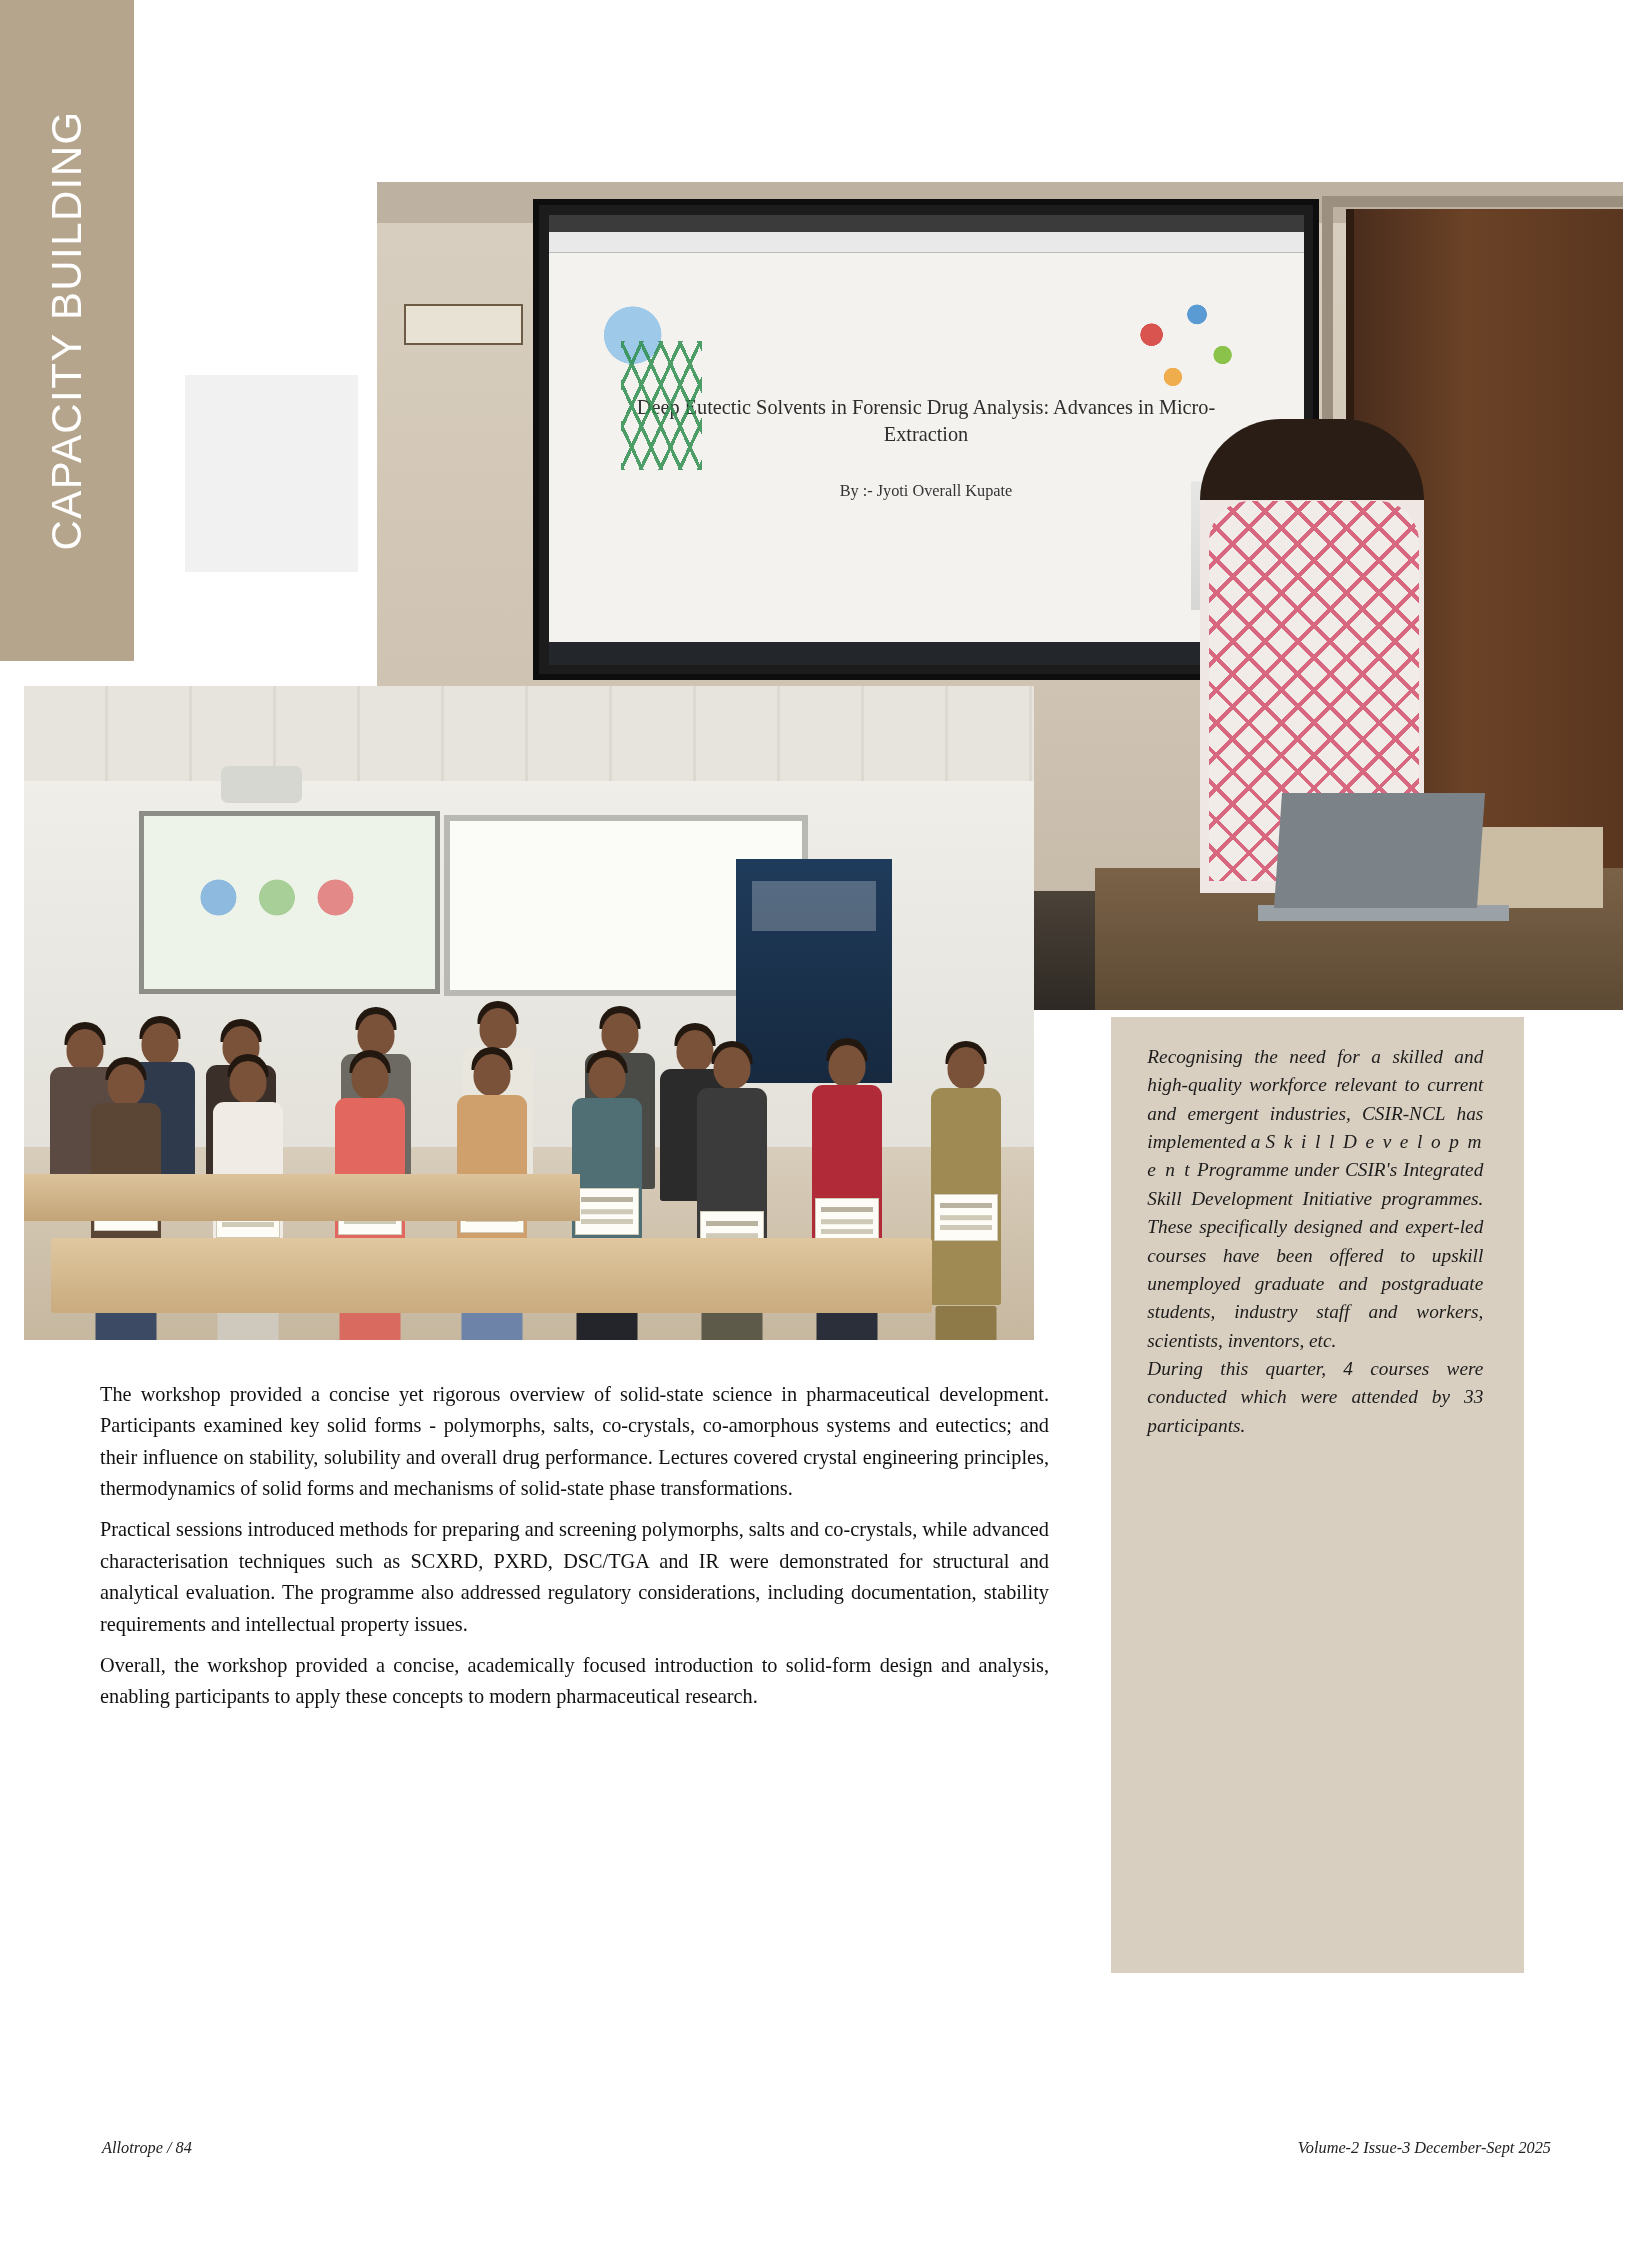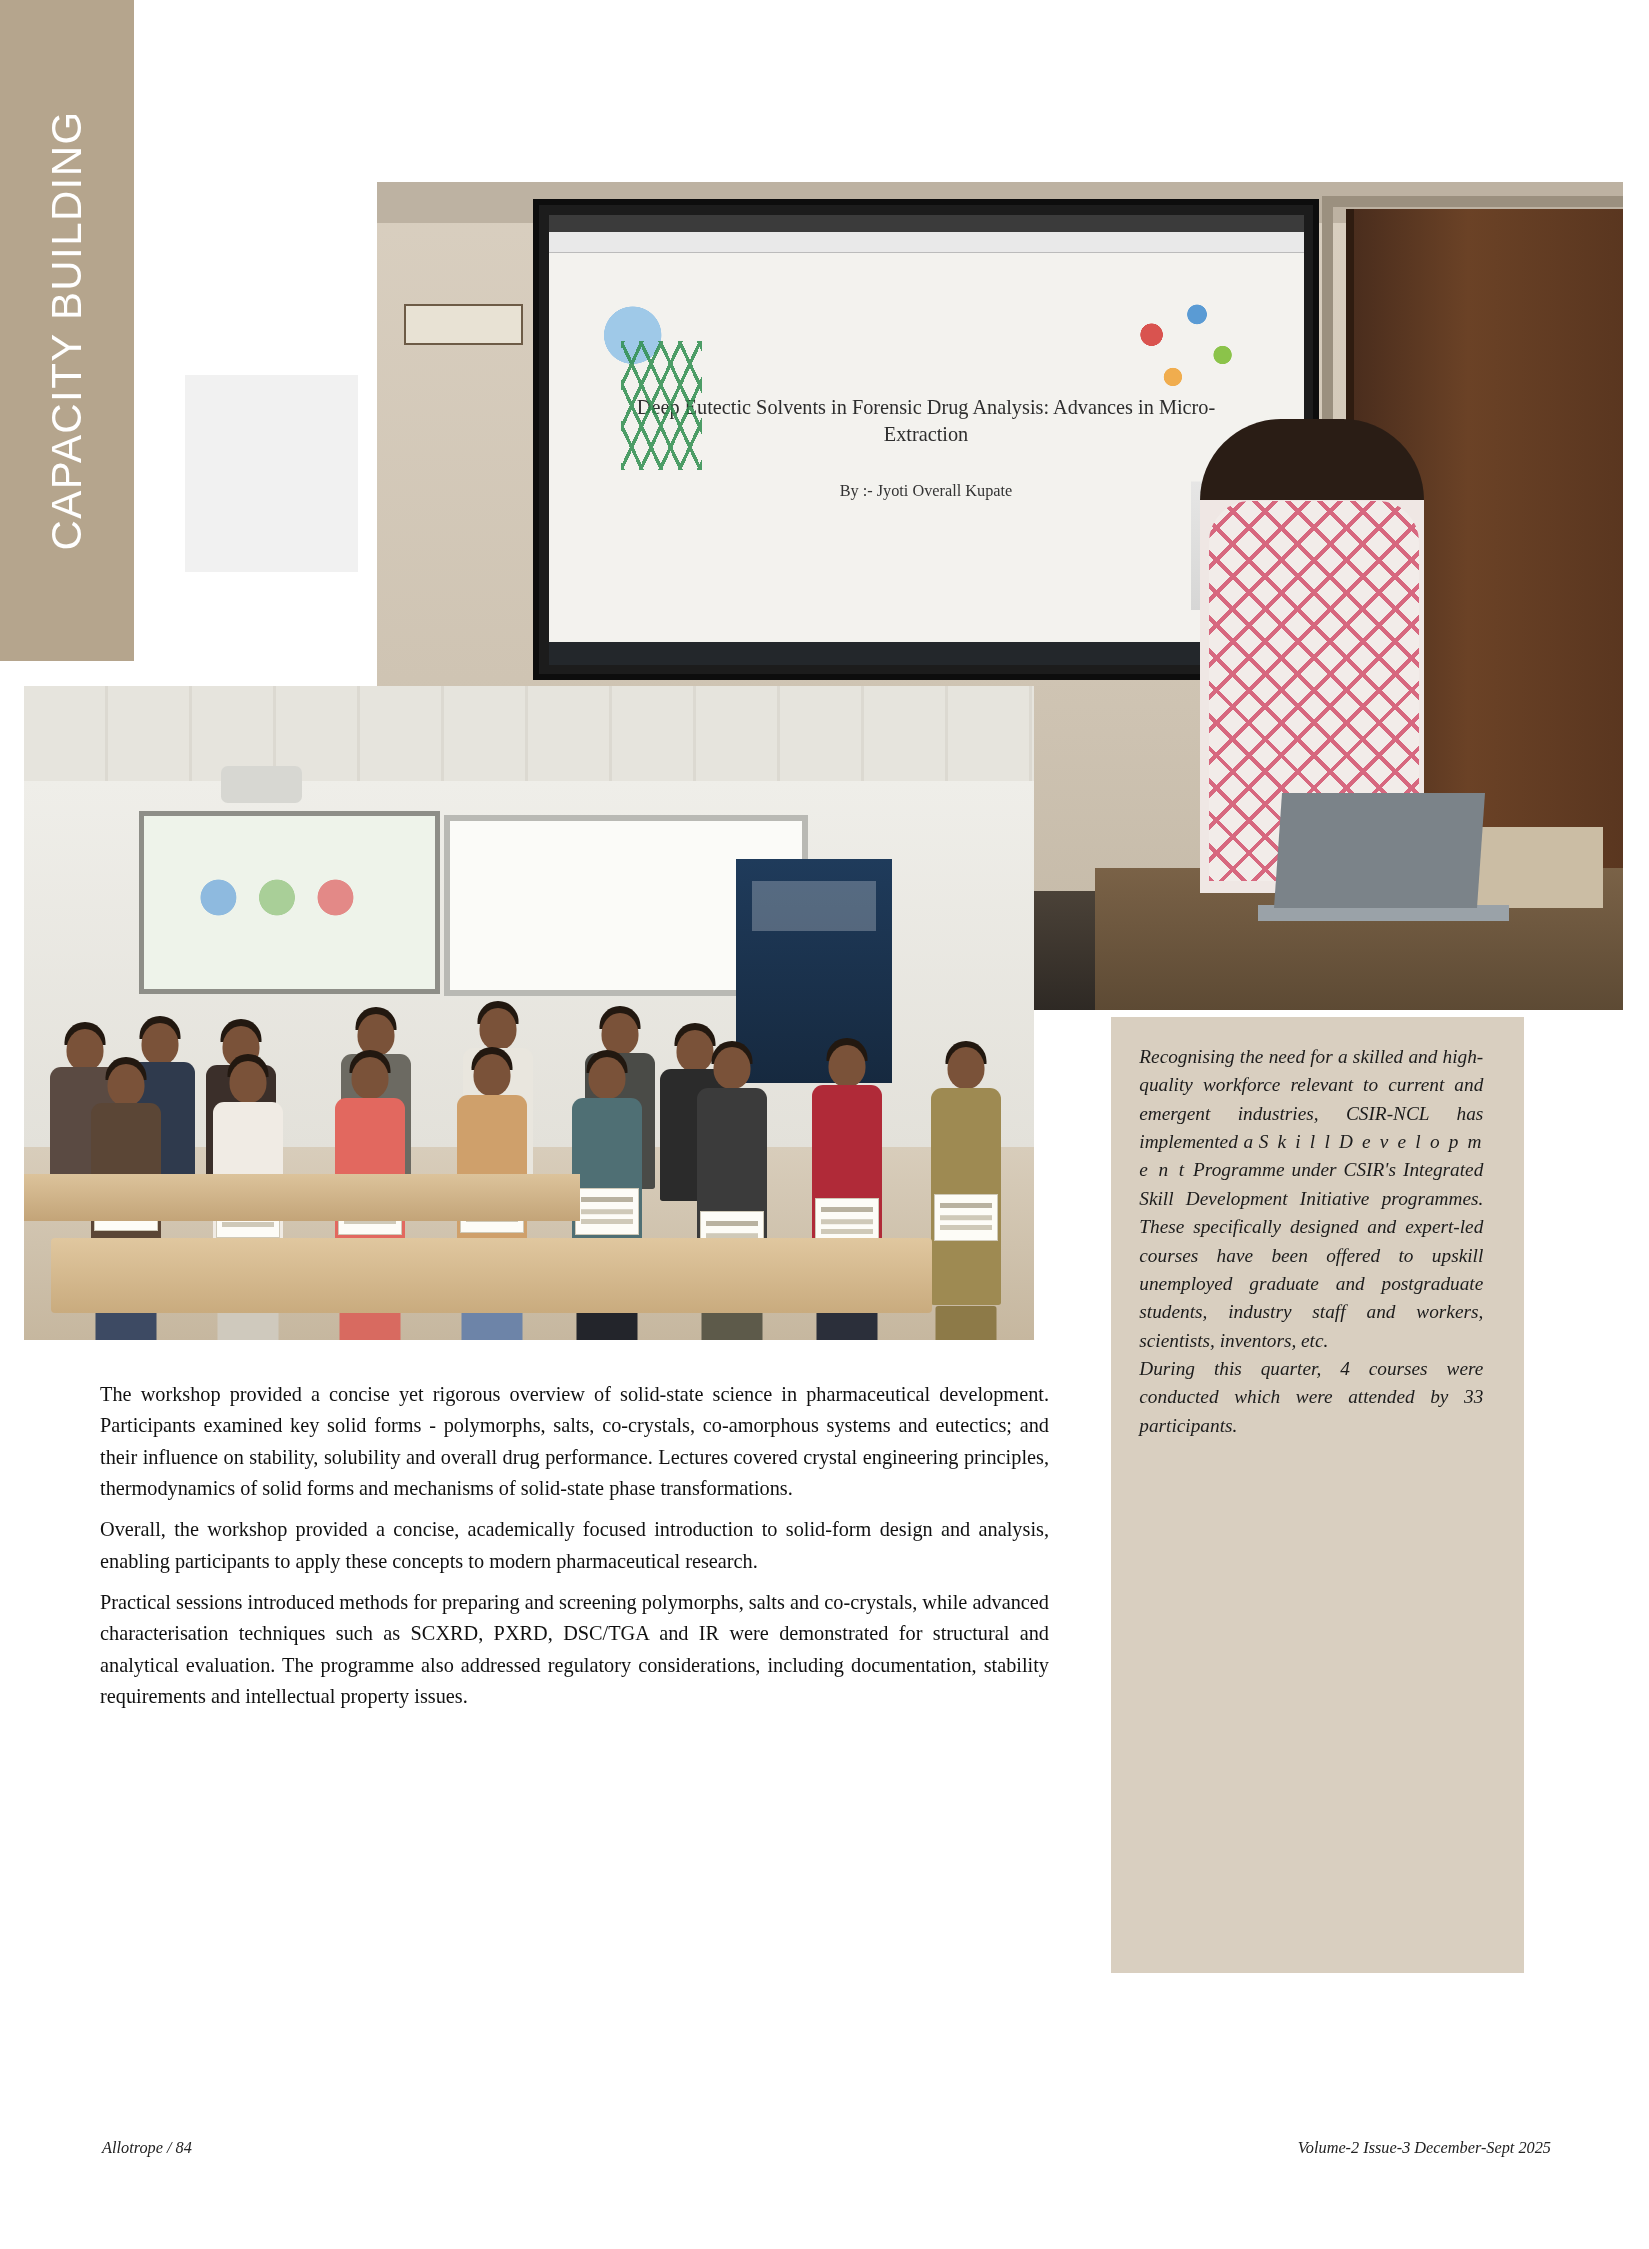--- a/index.html
+++ b/index.html
@@ -308,21 +308,21 @@
     position: absolute;
     left: 20.3px;
     top: 26px;
     width: 352px;
     font-style: italic;
     font-size: 19.3px;
     line-height: 1.47;
     color: #1c1c1c;
     text-align: justify;
   }
-  .sidebox-inner p { margin: 0 0 0 8px; }
+  .sidebox-inner p { margin: 0 0 0 16px; }
   .sidebox-inner p.spaced { margin-top: 0; }
   .sidebox-inner .wide {
     letter-spacing: 1.8px;
   }
 
   
   .article {
     position: absolute;
     left: 100px;
     top: 1379px;
@@ -510,19 +510,19 @@
 
 <div class="sidebox">
   <div class="sidebox-inner">
     <p><span>Recognising the need for a skilled and high-quality workforce relevant to current and emergent industries, CSIR-NCL has implemented a</span> <span class="wide">S k i l l   D e v e l o p m e n t</span> <span>Programme under CSIR's Integrated Skill Development Initiative programmes. These specifically designed and expert-led courses have been offered to upskill unemployed graduate and postgraduate students, industry staff and workers, scientists, inventors, etc.</span></p>
     <p class="spaced">During this quarter, 4 courses were conducted which were attended by 33 participants.</p>
   </div>
 </div>
 
 <div class="article">
   <p>The workshop provided a concise yet rigorous overview of solid-state science in pharmaceutical development. Participants examined key solid forms - polymorphs, salts, co-crystals, co-amorphous systems and eutectics; and their influence on stability, solubility and overall drug performance. Lectures covered crystal engineering principles, thermodynamics of solid forms and mechanisms of solid-state phase transformations.</p>
+  <p>Practical sessions introduced methods for preparing and screening polymorphs, salts and co-crystals, while advanced characterisation techniques such as SCXRD, PXRD, DSC/TGA and IR were demonstrated for structural and analytical evaluation. The programme also addressed regulatory considerations, including documentation, stability requirements and intellectual property issues.</p>
   <p>Overall, the workshop provided a concise, academically focused introduction to solid-form design and analysis, enabling participants to apply these concepts to modern pharmaceutical research.</p>
-  <p>Practical sessions introduced methods for preparing and screening polymorphs, salts and co-crystals, while advanced characterisation techniques such as SCXRD, PXRD, DSC/TGA and IR were demonstrated for structural and analytical evaluation. The programme also addressed regulatory considerations, including documentation, stability requirements and intellectual property issues.</p>
 </div>
 
 <div class="footer-left">Allotrope / 84</div>
 <div class="footer-right">Volume-2   Issue-3   December-Sept 2025</div>
 
 
 </body></html>

